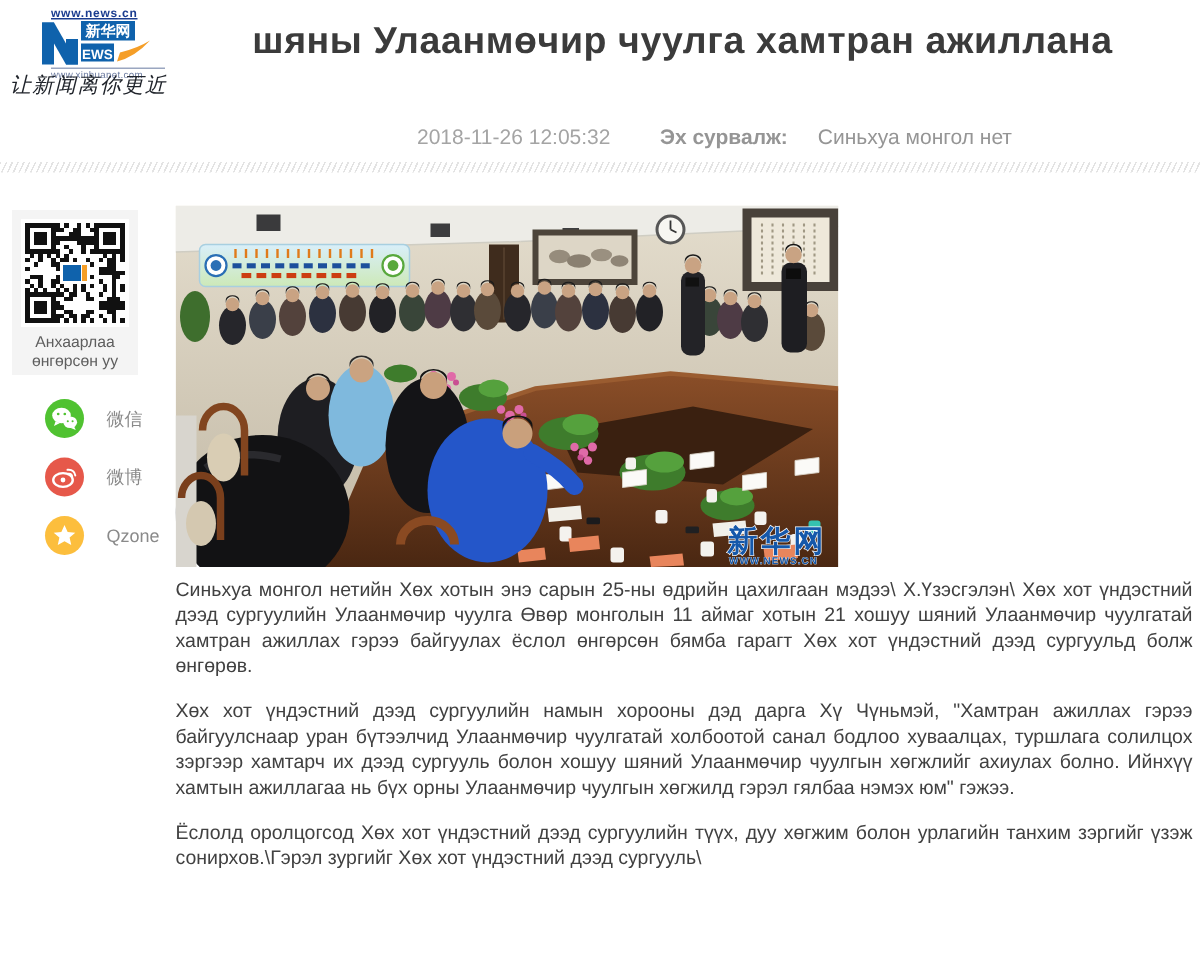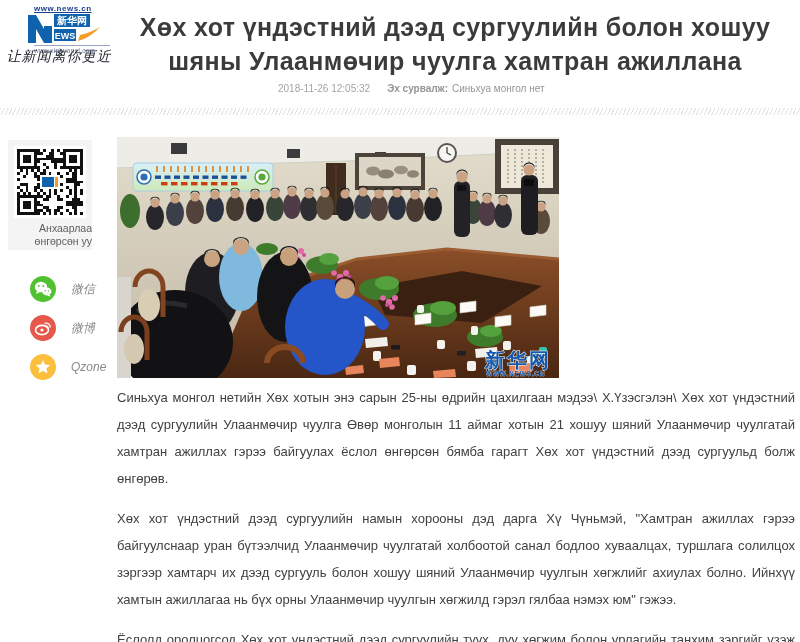--- a/index.html
+++ b/index.html
@@ -14,46 +14,46 @@
   .logo-bottom-url{font-size:6.5px;color:#6c7ba0;border-top:1px solid #9aa6c0;
                    margin-top:1px;padding-top:1px;margin-left:6px;letter-spacing:.2px;}
   .tagline{position:absolute;left:2px;top:48px;width:114px;text-align:center;
            font-family:"DejaVu Serif",serif;font-size:14px;color:#20242b;
            letter-spacing:1px;font-style:italic;}
 
   
   .title{position:absolute;left:115px;top:10px;width:680px;text-align:center;
          font-size:25px;font-weight:bold;color:#3b3b3b;line-height:34px;letter-spacing:.4px;}
   .meta{position:absolute;left:278px;top:83px;display:flex;align-items:baseline;
-        font-size:10px;color:#a4a4a4;white-space:nowrap;}
+        font-size:14px;color:#a4a4a4;white-space:nowrap;gap:16px;}
   .meta .src-label{margin-left:17px;color:#959595;font-weight:bold;}
   .meta .src-value{margin-left:4px;color:#959595;}
 
   .hatch-sep{position:absolute;left:0;top:108px;width:800px;height:7px;
      background:repeating-linear-gradient(115deg,#e3e3e3 0px,#e3e3e3 1px,#ffffff 1px,#ffffff 3.5px);}
 
   
   .qr-panel{position:absolute;left:8px;top:140px;width:84px;height:110px;background:#f4f4f4;
             text-align:center;padding-top:6px;box-sizing:border-box;}
   .qr-panel svg{background:#ffffff;display:block;margin:0 auto;}
-  .qr-caption{margin-top:4px;font-size:10.5px;line-height:13px;color:#5e5e5e;text-align:right;}
-
-  .share-list{position:absolute;left:30px;top:276px;list-style:none;margin:0;padding:0;font-style:italic;}
+  .qr-caption{margin-top:4px;font-size:10.5px;line-height:13px;color:#5e5e5e;}
+
+  .share-list{position:absolute;left:30px;top:266px;list-style:none;margin:0;padding:0;}
   .share-item{display:flex;align-items:center;height:26px;margin-bottom:13px;cursor:pointer;}
   .share-circle{width:26px;height:26px;border-radius:50%;display:flex;
                 align-items:center;justify-content:center;flex:0 0 26px;}
   .share-circle.wechat{background:#50c231;}
   .share-circle.weibo{background:#e6584a;}
   .share-circle.qzone{background:#fcbe3d;}
   .share-label{margin-left:15px;font-size:12px;color:#8a8a8a;}
 
   
   .photo-wrap{position:absolute;left:117px;top:137px;width:442px;height:241px;overflow:hidden;}
   .article-body{position:absolute;left:117px;top:384px;width:678px;}
-  .article-body p{margin:0 0 13px 0;font-size:13px;line-height:27px;color:#414141;
+  .article-body p{margin:0 0 13px 0;font-size:13px;line-height:17px;color:#414141;
                   text-align:justify;}
 </style>
 </head>
 <body>
 
 <div id="page">
 
   <div class="logo-block">
     <div class="logo-top-url">www.news.cn</div>
     <svg class="logo-art" width="78" height="30" viewBox="0 0 78 30">
@@ -64,21 +64,20 @@
       <text x="44" y="10" font-size="10" font-weight="bold" fill="#ffffff" text-anchor="middle">新华网</text>
       <rect x="26" y="15" width="22" height="12" fill="#0f62ac"></rect>
       <text x="37" y="25" font-size="9" font-weight="bold" fill="#ffffff" text-anchor="middle">EWS</text>
       <path d="M50,27 Q62,24 72,13 Q64,18 52,21 Z" fill="#f59e27"></path>
     </svg>
     <div class="logo-bottom-url">www.xinhuanet.com</div>
   </div>
   <div class="tagline">让新闻离你更近</div>
 
   <h1 class="title" style="margin:0;">
-    <span style="display:block;">Хөх хот үндэстний дээд сургуулийн болон хошуу</span>
     <span style="display:block;">шяны Улаанмөчир чуулга хамтран ажиллана</span>
   </h1>
   <div class="meta">
     <span>2018-11-26 12:05:32</span>
     <span class="src-label">Эх сурвалж:</span>
     <span class="src-value">Синьхуа монгол нет</span>
   </div>
 
   <div class="hatch-sep"></div>
 

